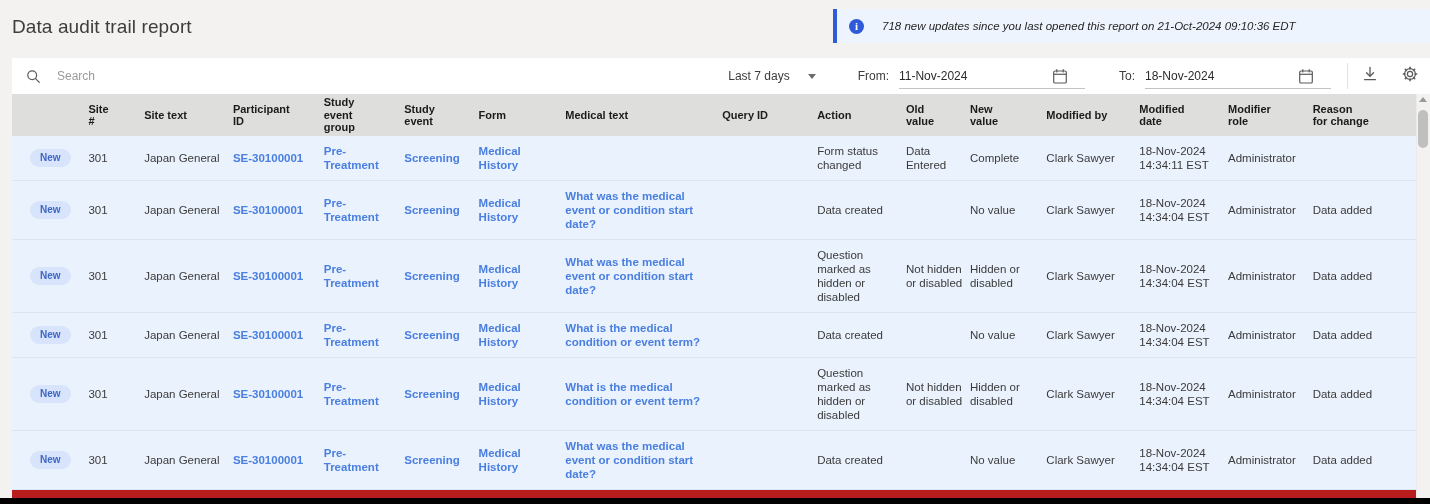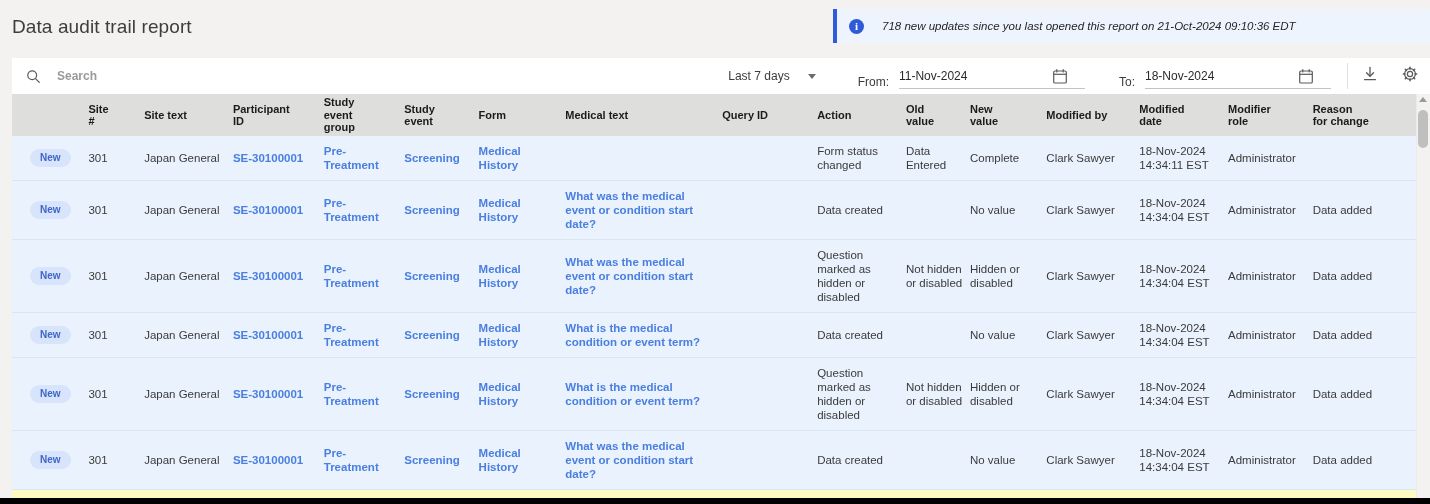--- a/index.html
+++ b/index.html
@@ -81,21 +81,20 @@
   .search-input {
     border: none;
     outline: none;
     background: transparent;
     font-family: "Liberation Sans", sans-serif;
     font-size: 12px;
     color: #333;
     margin-left: 14px;
     width: 300px;
     height: 100%;
-    font-weight: bold;
   }
   .search-input::placeholder { color: #9a9a9a; }
 
   .range-select {
     display: flex;
     align-items: center;
     gap: 18px;
     font-size: 12px;
     color: #3c3c3c;
     cursor: pointer;
@@ -104,21 +103,21 @@
     justify-content: flex-end;
   }
   .chev {
     width: 0; height: 0;
     border-left: 4.5px solid transparent;
     border-right: 4.5px solid transparent;
     border-top: 5px solid #6b6b6b;
   }
   .date-group {
     display: flex;
-    align-items: flex-end;
+    align-items: center;
     margin-left: 34px;
     white-space: nowrap;
   }
   .date-label {
     font-size: 12px;
     color: #3c3c3c;
     margin-right: 10px;
   }
   .date-field {
     position: relative;
@@ -146,21 +145,21 @@
     width: 40px; height: 36px;
     display: flex; align-items: center; justify-content: center;
     cursor: pointer;
   }
 
   
   .table-region {
     position: absolute;
     left: 12px; top: 94px;
     width: 1418px; height: 404px;
-    background: #fef9c3;
+    background: #b91c1c;
     overflow: hidden;
   }
   table.grid {
     border-collapse: collapse;
     width: 1404px;
     table-layout: fixed;
   }
   table.grid thead th {
     background: #dededd;
     color: #1b1b1b;

